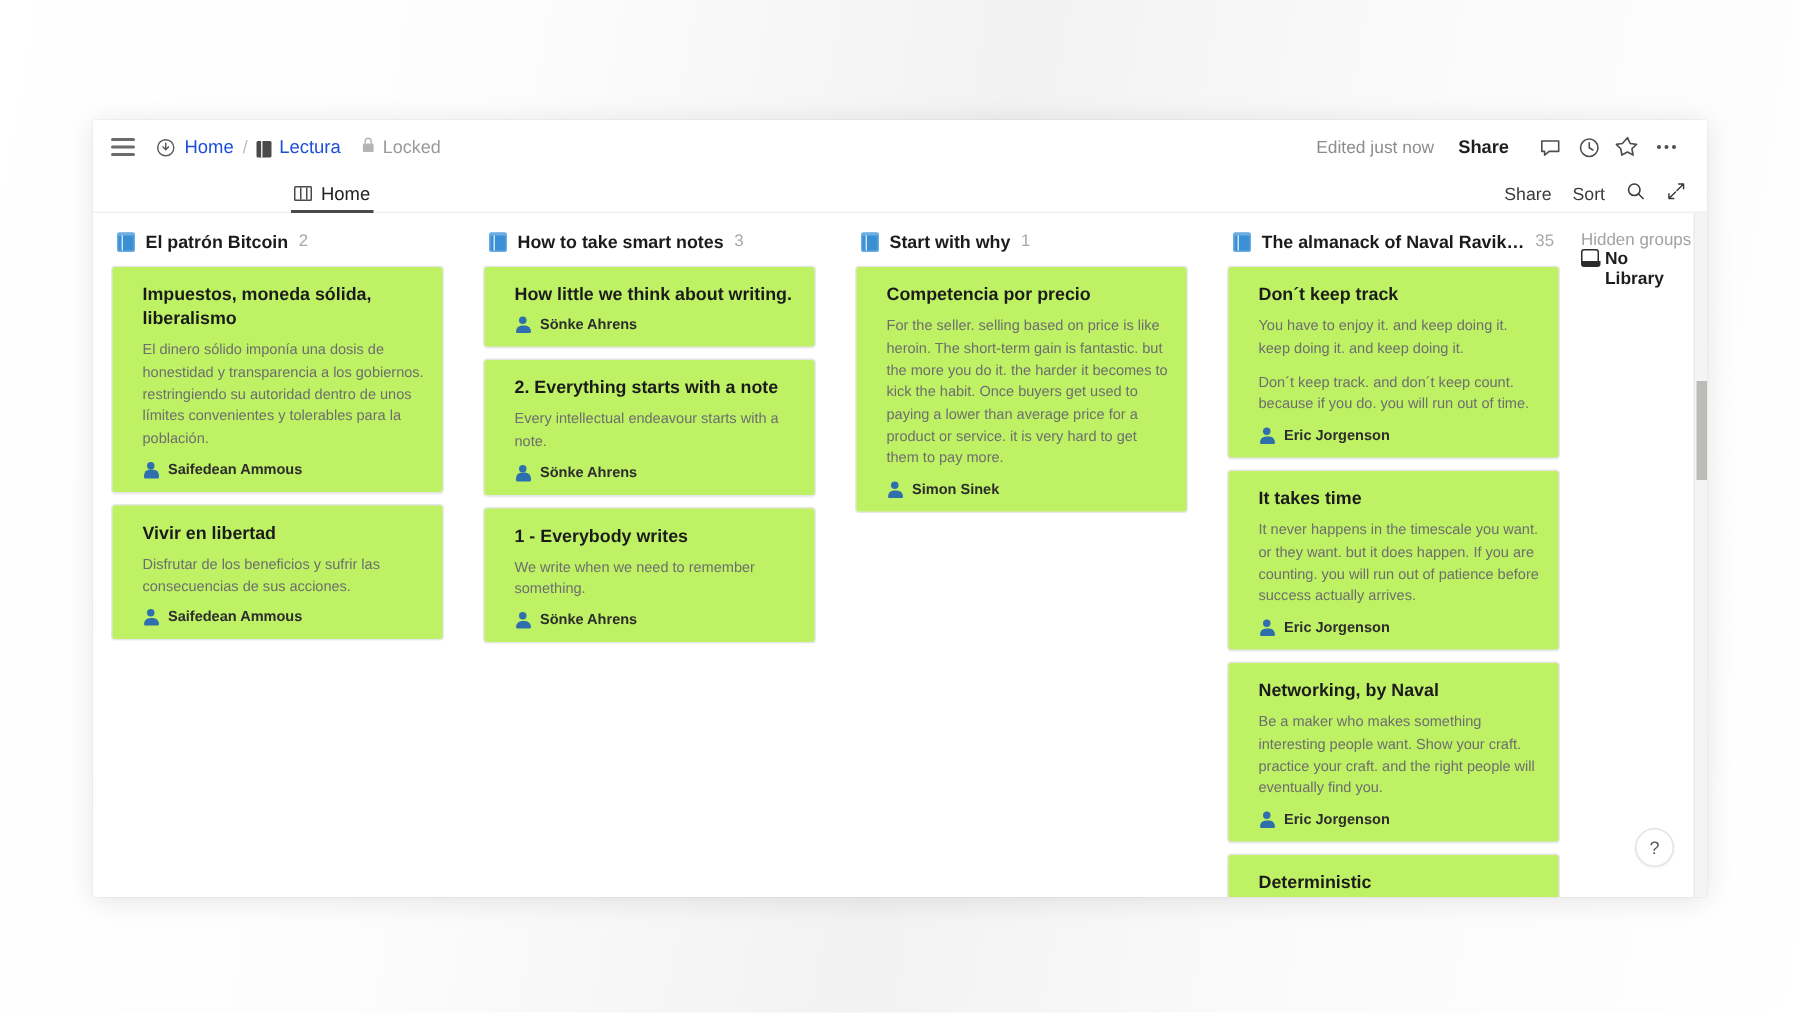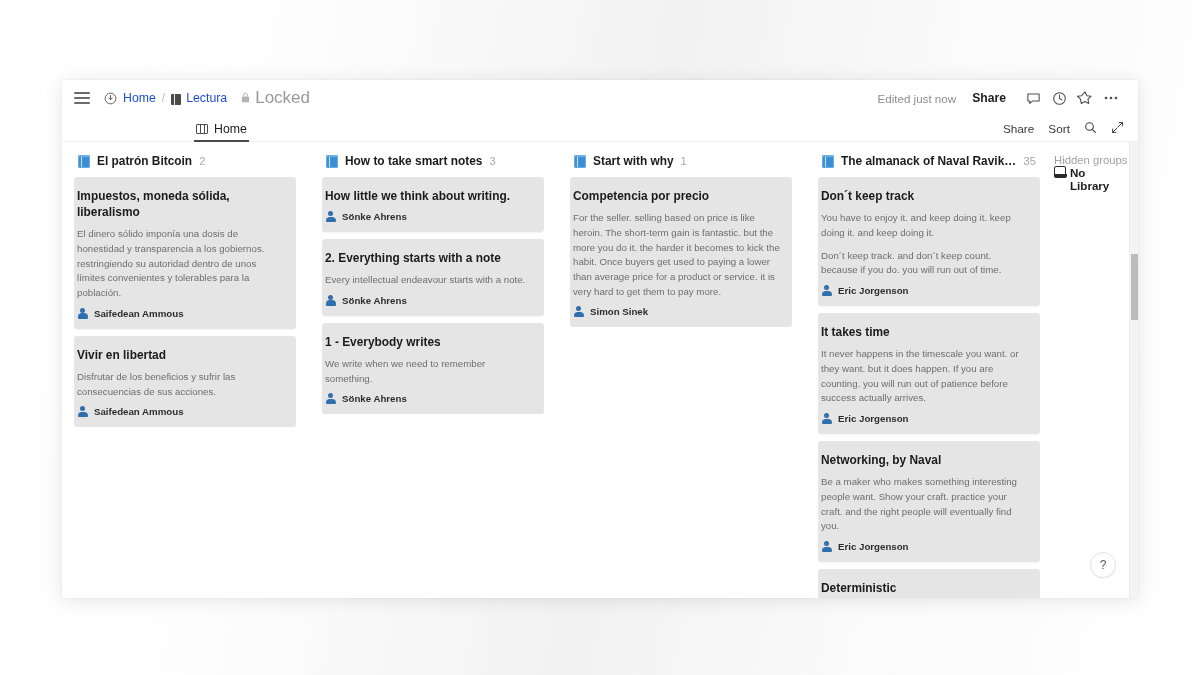--- a/index.html
+++ b/index.html
@@ -36,21 +36,21 @@
   .crumb {
     font-size: 12.3px; color: #1d4ed8; display:flex; align-items:flex-end;
     cursor: pointer; white-space: nowrap;
   }
   .crumb-sep { color:#bdbdbd; font-size:12px; margin:0 6px; }
   .book-sq {
     width:10px;height:11px;display:inline-block;background:#4a4a4a;
     border-radius:1px; margin-right:5px; position:relative;
   }
   .book-sq:after{content:"";position:absolute;left:2.5px;top:0;width:1.2px;height:11px;background:#e8e8e8;}
-  .locked { color:#9a9a9a; font-size:17px; display:flex; align-items:center; margin-left:14px;}
+  .locked { color:#9a9a9a; font-size:12px; display:flex; align-items:center; margin-left:14px;}
   .lock-g { margin-right:5px; }
   .top-right { margin-left:auto; display:flex; align-items:center; gap:0px; }
   .edited { font-size:11.6px; color:#8d8d8d; margin-right:16px; white-space:nowrap;}
   .share { font-size:12.2px; color:#1e1e1e; margin-right:14px; cursor:pointer; font-weight:600;}
   .ticon { width:26px; height:26px; display:flex; align-items:center; justify-content:center; color:#4f4f4f; cursor:pointer;}
 
   
   .tabstrip {
     height: 26px; position: relative;
     padding-left: 132px;
@@ -101,24 +101,24 @@
     width:12px;height:13px;background:#3b8fd4;border-radius:1.5px;position:relative;flex:0 0 auto;
     box-shadow: inset 0 0 0 1px rgba(255,255,255,0.25);
   }
   .bookicon:before{content:"";position:absolute;left:3px;top:0.5px;width:1.4px;height:12px;background:#cfe4f5;}
   .bookicon:after{content:"";position:absolute;left:0;top:0;right:0;height:2px;background:#6fb0e4;border-radius:1.5px 1.5px 0 0;}
   .col-title{ font-size:11.9px; color:#1b1b1b; font-weight:600; white-space:nowrap; overflow:hidden; text-overflow:ellipsis;}
   .col-count{ font-size:11.2px; color:#a8a8a8; flex:0 0 auto;}
   .col-cards{ display:flex; flex-direction:column; gap:7px; overflow:hidden; }
 
   .card{
-    background:#e5e5e5;
+    background:#bef264;
     border:1px solid #e6e6e6;
     border-radius:3px;
-    padding:10px 11px 9px 2px;
+    padding:10px 11px 9px 20px;
     box-shadow: 0 0.5px 1.2px rgba(0,0,0,0.045);
   }
   .card-title{
     font-size:11.9px; color:#1b1b1b; font-weight:600; line-height:1.35;
     margin-bottom:7px;
   }
   .card-p{
     font-size:9.7px; color:#6e6e6e; line-height:1.52; margin:0 0 8px 0;
   }
   .card-p:last-of-type{ margin-bottom:7px; }

